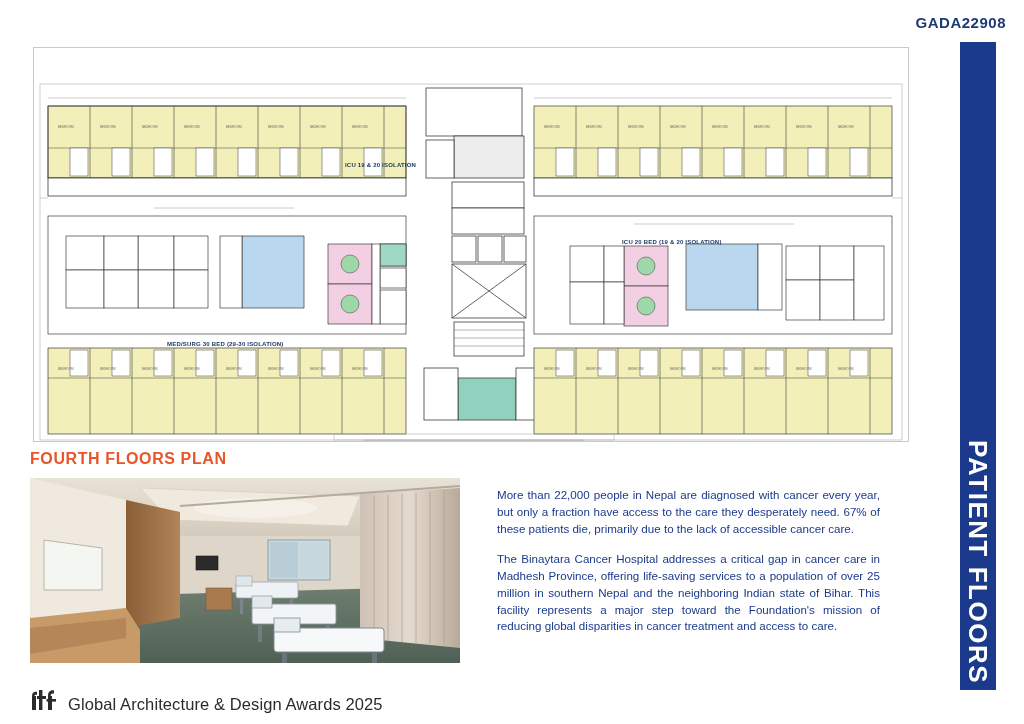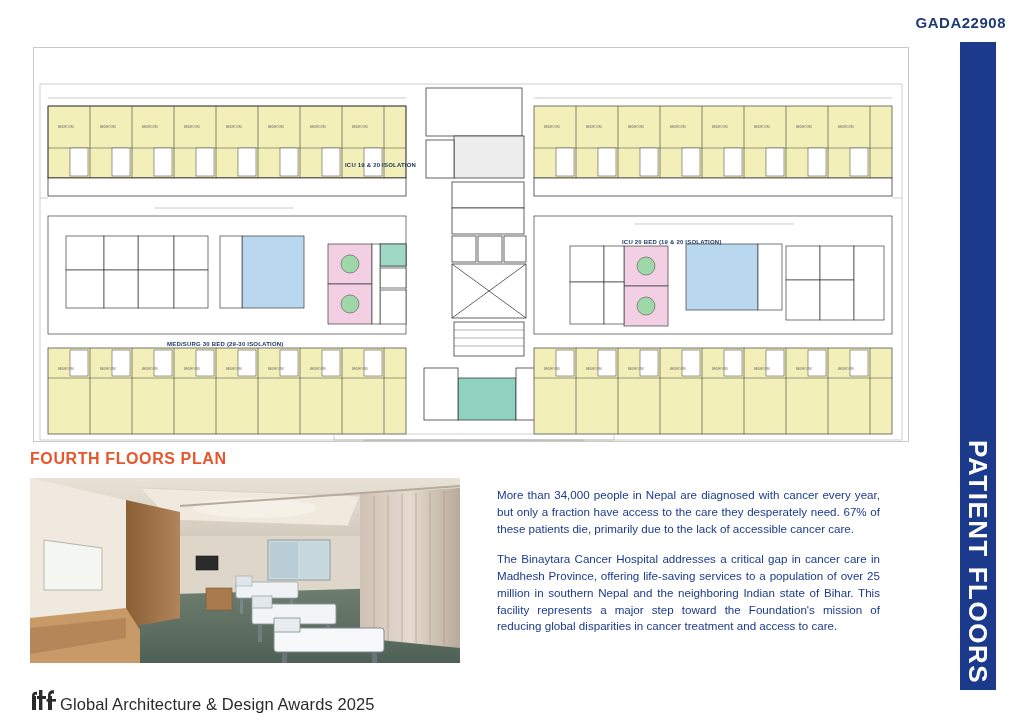--- a/index.html
+++ b/index.html
@@ -113,20 +113,21 @@
   }
   .copy p { margin: 0 0 13px 0; }
 
   
   .footer {
     position: absolute;
     left: 30px;
     bottom: 12px;
     display: flex;
     align-items: flex-end;
+    gap: 8px;
   }
   .footer-logo {
     width: 30px;
     height: 24px;
   }
   .footer-text {
     font-size: 16.5px;
     color: #2b2b2b;
     letter-spacing: 0.1px;
     position: relative;
@@ -460,21 +461,21 @@
       <rect x="342" y="174" width="5" height="11" fill="#6b7478"></rect>
     </g>
 
     <rect x="166" y="78" width="22" height="14" fill="#2b2b2b" stroke="#1a1a1a" stroke-width="0.6"></rect>
 
     <rect x="176" y="110" width="26" height="22" fill="#a87a4d" stroke="#7d5733" stroke-width="0.6"></rect>
   </svg>
 </div>
 
 <div class="copy">
-  <p>More than 34,000 people in Nepal are diagnosed with cancer every year, but only a fraction have access to the care they desperately need. 67% of these patients die, primarily due to the lack of accessible cancer care.</p>
+  <p>More than 22,000 people in Nepal are diagnosed with cancer every year, but only a fraction have access to the care they desperately need. 67% of these patients die, primarily due to the lack of accessible cancer care.</p>
   <p>The Binaytara Cancer Hospital addresses a critical gap in cancer care in Madhesh Province, offering life-saving services to a population of over 25 million in southern Nepal and the neighboring Indian state of Bihar. This facility represents a major step toward the Foundation's mission of reducing global disparities in cancer treatment and access to care.</p>
 </div>
 
 <div class="footer">
   <svg class="footer-logo" viewBox="0 0 30 24">
     <path d="M2,22 L2,8 L6,8 L6,22 Z M2,8 C2,5 4,3 7,4 L7,7 C5,6.4 4.6,7 4.6,8 Z" fill="#2b2b2b"></path>
     <path d="M9,2 L12.4,2 L12.4,22 L9,22 Z" fill="#2b2b2b"></path>
     <path d="M7,8 L16,8 L16,11 L7,11 Z" fill="#2b2b2b"></path>
     <path d="M18,22 L18,8 L22,8 L22,22 Z M18,8 C18,4 20.5,1.6 24,2.6 L24,5.6 C21.6,5 20.6,6 20.6,8 Z" fill="#2b2b2b"></path>
     <path d="M16.5,11 L26,11 L26,13.6 L16.5,13.6 Z" fill="#2b2b2b"></path>

